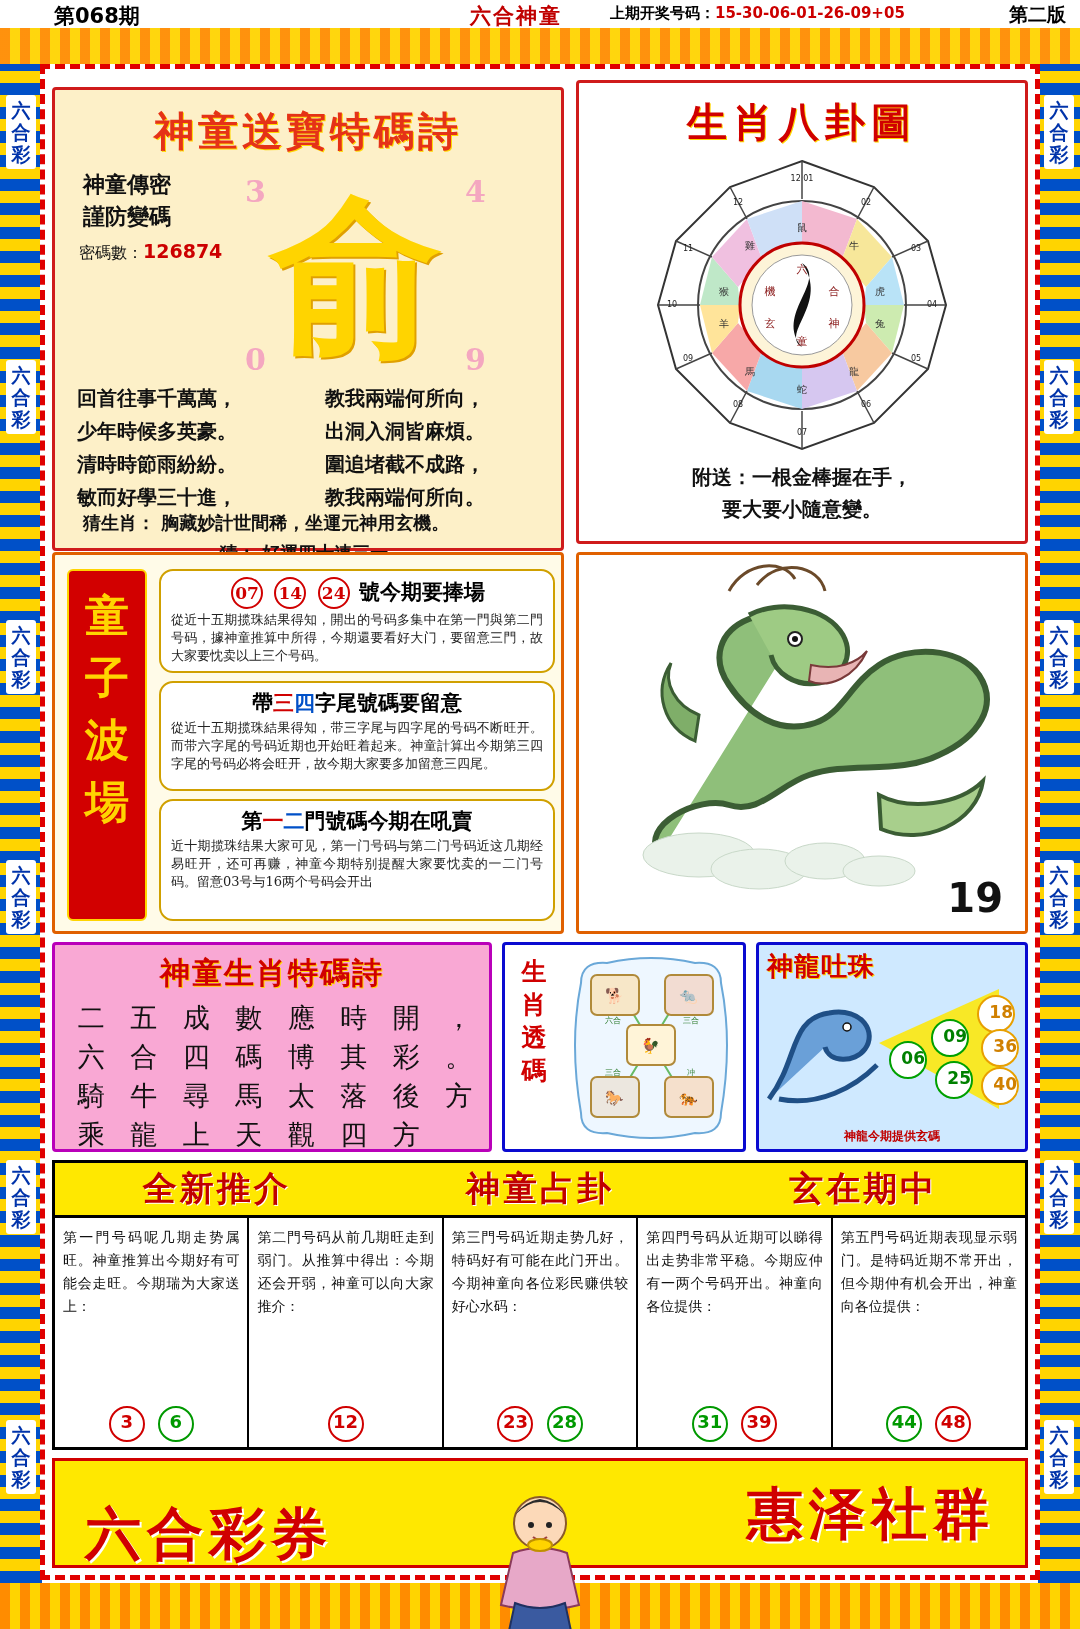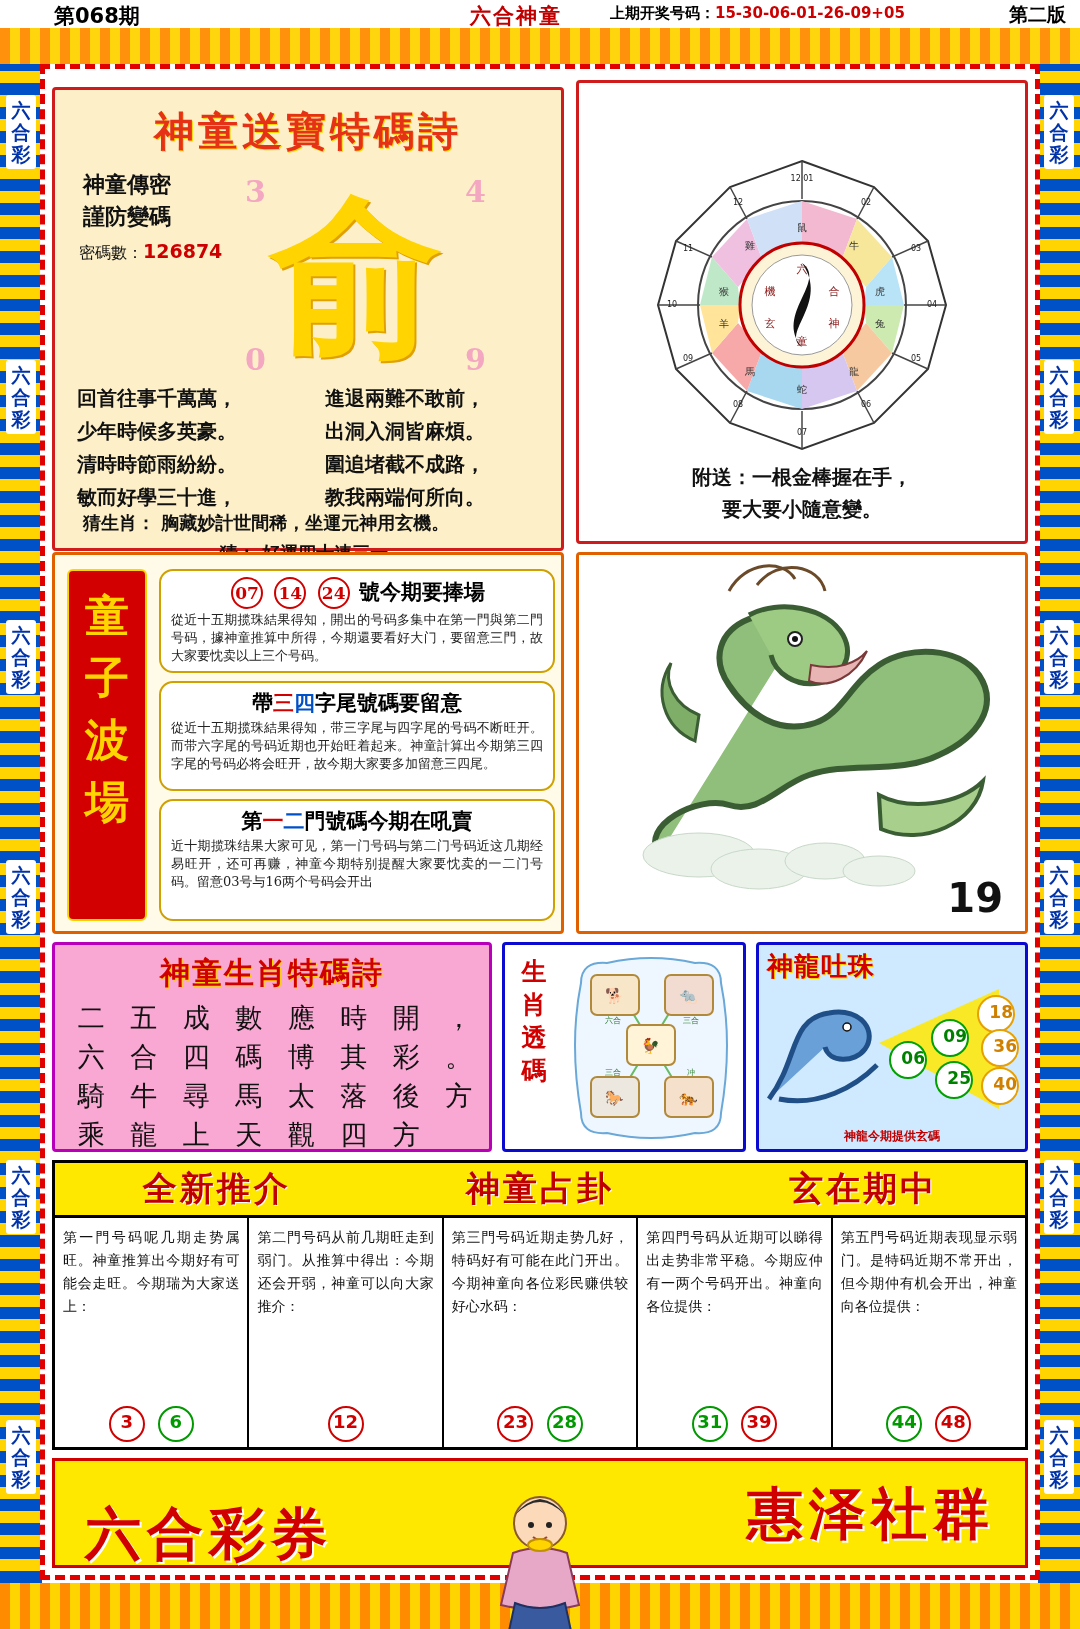--- a/index.html
+++ b/index.html
@@ -244,33 +244,34 @@
       <div class="cnr n4">9</div>
       <div class="bigchar">俞</div>
       <div class="poem-body">
         <div class="col">
           <div>回首往事千萬萬，</div>
           <div>少年時候多英豪。</div>
           <div>清時時節雨紛紛。</div>
           <div>敏而好學三十進，</div>
         </div>
         <div class="col">
-          <div>進退兩難不敢前，</div>
+          <div>教我兩端何所向，</div>
           <div>出洞入洞皆麻煩。</div>
           <div>圍追堵截不成路，</div>
           <div>教我兩端何所向。</div>
         </div>
       </div>
       <div class="poem-foot">
         <div>猜生肖：  胸藏妙計世間稀，坐運元神用玄機。</div>
         <div style="text-align:center">猜：  好運四十連三一。</div>
       </div>
     </div>
 
     <div class="panel p-bagua">
+      <h2>生肖八卦圖</h2>
       <div class="bagua-wrap">
         <svg width="300" height="300" viewBox="0 0 300 300">
           <polygon points="150,6 222,32 276,86 294,150 276,214 222,268 150,294 78,268 24,214 6,150 24,86 78,32" fill="#ffffff" stroke="#333" stroke-width="2"></polygon>
           <g stroke="#444" stroke-width="1.5">
             <path d="M150 6 L150 44"></path>
               <path d="M222 32 L205 64"></path>
               <path d="M276 86 L240 102"></path>
             <path d="M294 150 L252 150"></path>
               <path d="M276 214 L240 198"></path>
               <path d="M222 268 L205 236"></path>

